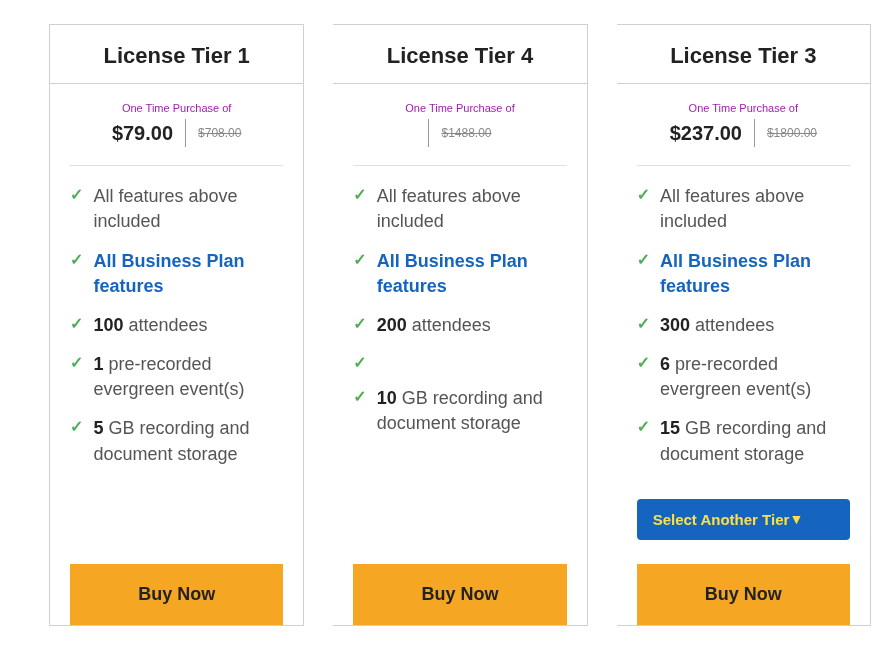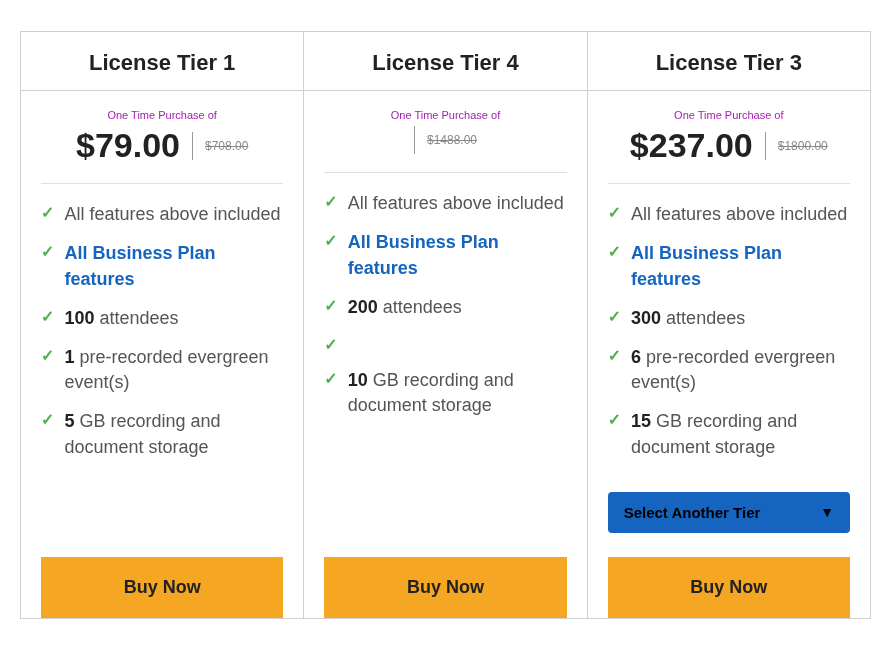--- a/index.html
+++ b/index.html
@@ -17,20 +17,21 @@
       gap: 0;
       width: 891px;
       max-width: 100%;
     }
     .tier-card {
       flex: 1;
       border: 1px solid #d0d0d0;
       display: flex;
       flex-direction: column;
       background: #fff;
+      margin-left: 29px;
     }
     .tier-card + .tier-card {
       border-left: none;
     }
     .tier-header {
       padding: 18px 20px 14px;
       border-bottom: 1px solid #d0d0d0;
       text-align: center;
     }
     .tier-title {
@@ -56,21 +57,21 @@
       color: #a21caf;
       margin-bottom: 5px;
     }
     .price-row {
       display: flex;
       align-items: center;
       justify-content: center;
       gap: 12px;
     }
     .price-current {
-      font-size: 34px;
+      font-size: 20px;
       font-weight: bold;
       color: #222;
     }
     .price-divider {
       width: 1px;
       height: 28px;
       background: #999;
     }
     .price-original {
       font-size: 12px;
@@ -111,23 +112,22 @@
     }
     .tier-footer {
       padding: 14px 20px 0;
       display: flex;
       flex-direction: column;
       gap: 10px;
     }
     .select-dropdown {
       display: flex;
       align-items: center;
-      justify-content: space-between;
       background: #1565c0;
-      color: #000000;
+      color: #fde047;
       padding: 12px 16px;
       border-radius: 4px;
       font-size: 15px;
       font-weight: bold;
       cursor: pointer;
     }
     .select-dropdown .dropdown-arrow {
       font-size: 14px;
     }
     .buy-button {

